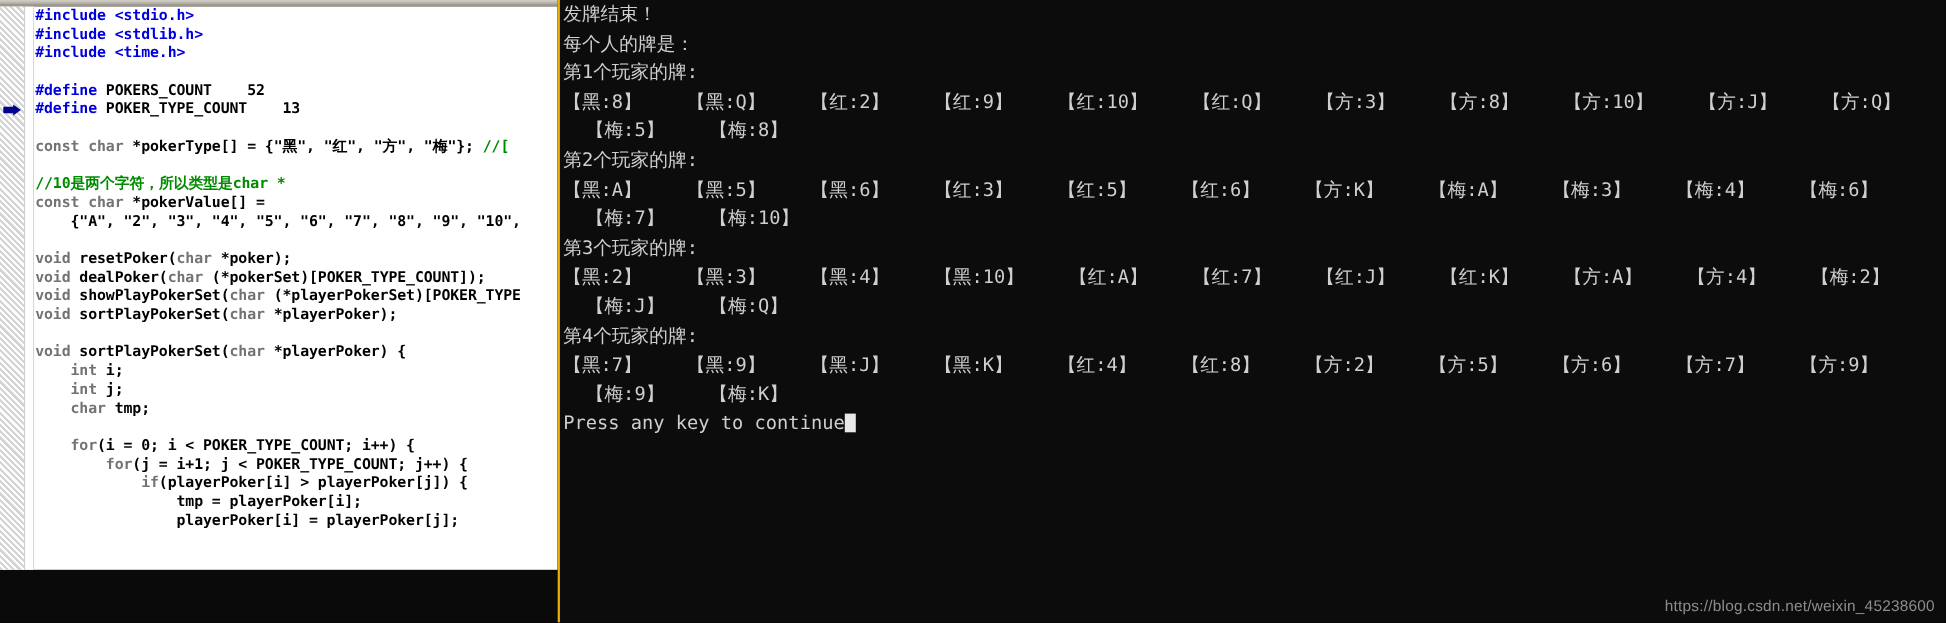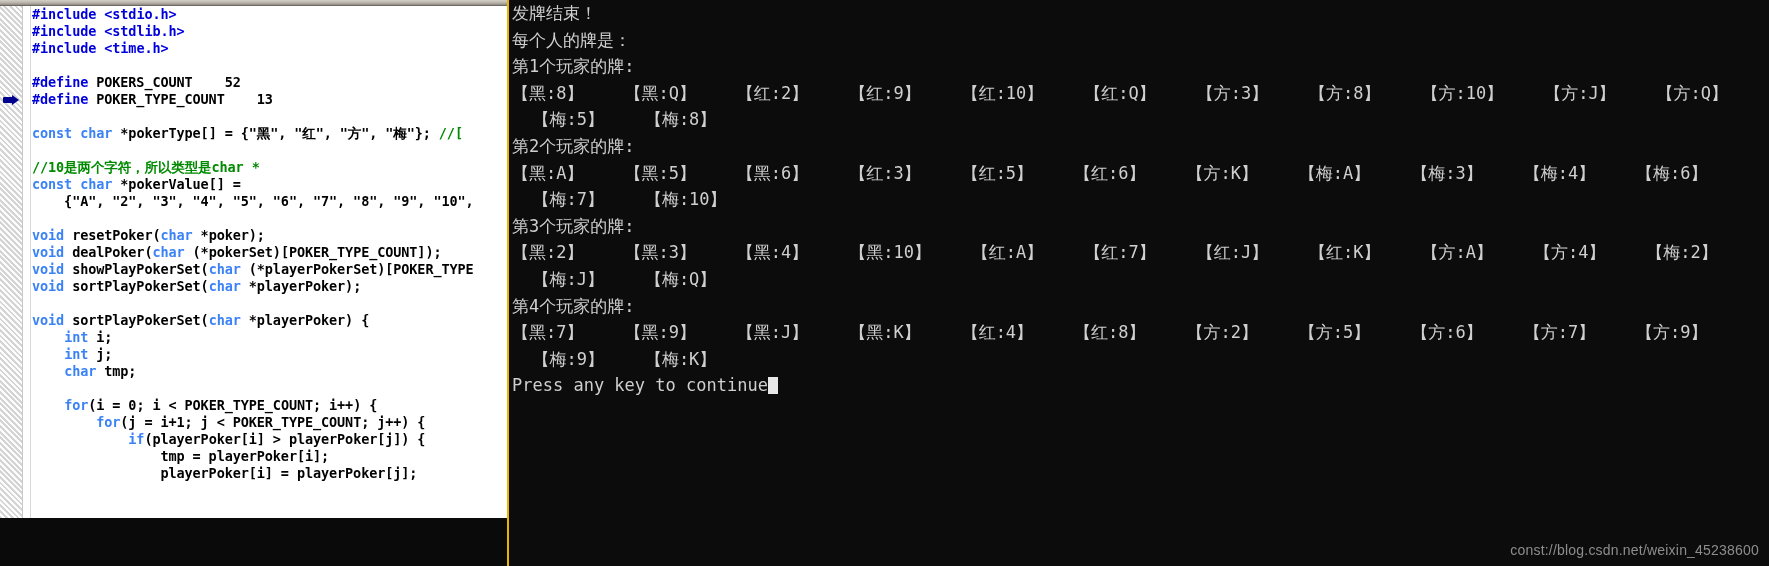--- a/index.html
+++ b/index.html
@@ -85,21 +85,21 @@
     padding: 0;
     font-family: "DejaVu Sans Mono", monospace;
     font-size: 13.5px;
     line-height: 17px;
     letter-spacing: -0.1px;
     white-space: pre;
     color: #000000;
     font-weight: bold;
   }
   #code .ln { display: block; height: 17px; padding-left: 10px; }
-  .kw  { color: #3b82f6; }
+  .kw  { color: #737373; }
   .pp  { color: #0000dd; }
   .cm  { color: #008a00; }
 
   
   #console-pane {
     position: absolute;
     left: 507px; top: 0;
     width: 1262px; height: 566px;
     background: #0c0c0c;
     overflow: hidden;
@@ -152,15 +152,15 @@
       <span class="bm-head"></span>
     </div>
 
     <div id="code"><span class="ln"><span class="pp">#include</span> <span class="pp">&lt;stdio.h&gt;</span></span><span class="ln"><span class="pp">#include</span> <span class="pp">&lt;stdlib.h&gt;</span></span><span class="ln"><span class="pp">#include</span> <span class="pp">&lt;time.h&gt;</span></span><span class="ln">&nbsp;</span><span class="ln"><span class="pp">#define</span> POKERS_COUNT    52</span><span class="ln"><span class="pp">#define</span> POKER_TYPE_COUNT    13</span><span class="ln">&nbsp;</span><span class="ln"><span class="kw">const</span> <span class="kw">char</span> *pokerType[] = {"黑", "红", "方", "梅"}; <span class="cm">//[</span></span><span class="ln">&nbsp;</span><span class="ln"><span class="cm">//10是两个字符，所以类型是char *</span></span><span class="ln"><span class="kw">const</span> <span class="kw">char</span> *pokerValue[] =</span><span class="ln">    {"A", "2", "3", "4", "5", "6", "7", "8", "9", "10",</span><span class="ln">&nbsp;</span><span class="ln"><span class="kw">void</span> resetPoker(<span class="kw">char</span> *poker);</span><span class="ln"><span class="kw">void</span> dealPoker(<span class="kw">char</span> (*pokerSet)[POKER_TYPE_COUNT]);</span><span class="ln"><span class="kw">void</span> showPlayPokerSet(<span class="kw">char</span> (*playerPokerSet)[POKER_TYPE</span><span class="ln"><span class="kw">void</span> sortPlayPokerSet(<span class="kw">char</span> *playerPoker);</span><span class="ln">&nbsp;</span><span class="ln"><span class="kw">void</span> sortPlayPokerSet(<span class="kw">char</span> *playerPoker) {</span><span class="ln">    <span class="kw">int</span> i;</span><span class="ln">    <span class="kw">int</span> j;</span><span class="ln">    <span class="kw">char</span> tmp;</span><span class="ln">&nbsp;</span><span class="ln">    <span class="kw">for</span>(i = 0; i &lt; POKER_TYPE_COUNT; i++) {</span><span class="ln">        <span class="kw">for</span>(j = i+1; j &lt; POKER_TYPE_COUNT; j++) {</span><span class="ln">            <span class="kw">if</span>(playerPoker[i] &gt; playerPoker[j]) {</span><span class="ln">                tmp = playerPoker[i];</span><span class="ln">                playerPoker[i] = playerPoker[j];</span></div>
   </div>
 
   <div id="console-pane">
     <div id="console-text"><span class="cline">发牌结束！</span><span class="cline">每个人的牌是：</span><span class="cline">第1个玩家的牌:</span><span class="cline">【黑:8】    【黑:Q】    【红:2】    【红:9】    【红:10】    【红:Q】    【方:3】    【方:8】    【方:10】    【方:J】    【方:Q】</span><span class="cline">  【梅:5】    【梅:8】</span><span class="cline">第2个玩家的牌:</span><span class="cline">【黑:A】    【黑:5】    【黑:6】    【红:3】    【红:5】    【红:6】    【方:K】    【梅:A】    【梅:3】    【梅:4】    【梅:6】</span><span class="cline">  【梅:7】    【梅:10】</span><span class="cline">第3个玩家的牌:</span><span class="cline">【黑:2】    【黑:3】    【黑:4】    【黑:10】    【红:A】    【红:7】    【红:J】    【红:K】    【方:A】    【方:4】    【梅:2】</span><span class="cline">  【梅:J】    【梅:Q】</span><span class="cline">第4个玩家的牌:</span><span class="cline">【黑:7】    【黑:9】    【黑:J】    【黑:K】    【红:4】    【红:8】    【方:2】    【方:5】    【方:6】    【方:7】    【方:9】</span><span class="cline">  【梅:9】    【梅:K】</span><span class="cline"><span>Press any key to continue</span><span id="cursor"></span></span></div>
   </div>
 
-  <div id="watermark">const://blog.csdn.net/weixin_45238600</div>
+  <div id="watermark">https://blog.csdn.net/weixin_45238600</div>
 
 </div>
 
 </body></html>

